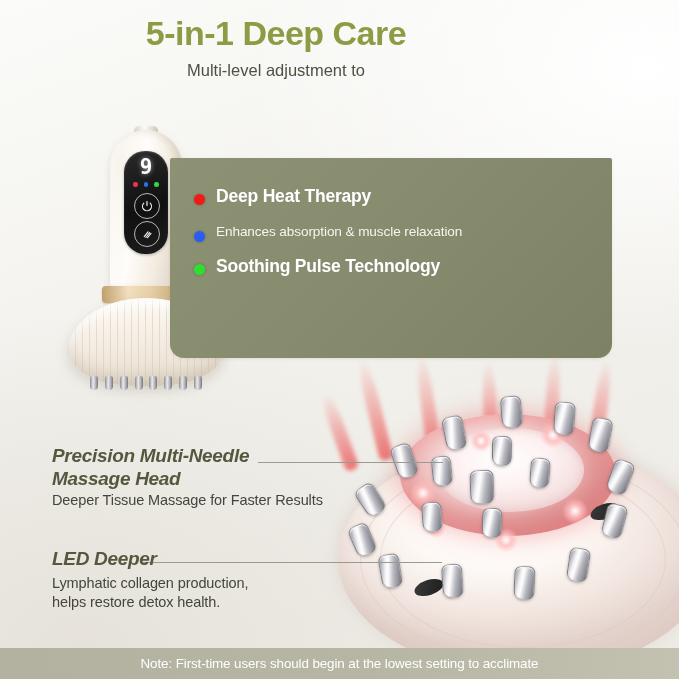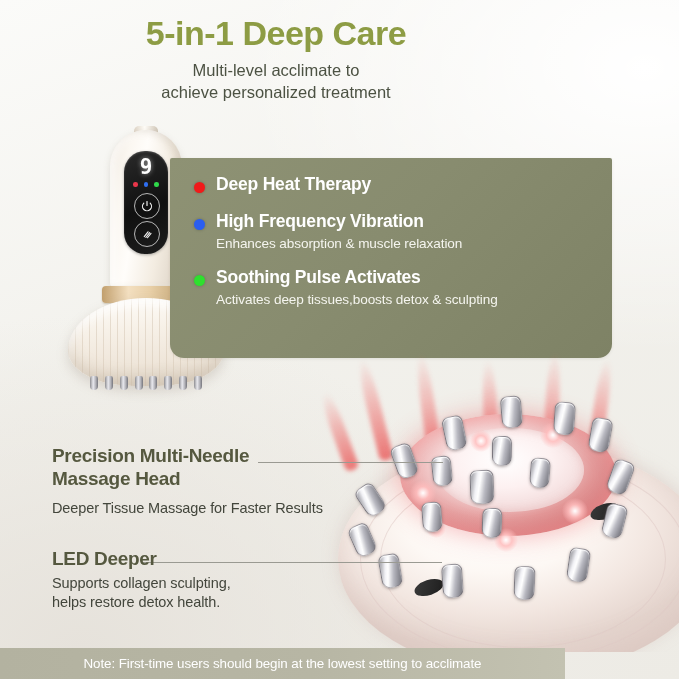--- a/index.html
+++ b/index.html
@@ -40,21 +40,21 @@
   }
   .feature-list{padding:16px 18px 0 24px;}
   .feature{position:relative;margin-bottom:15px;}
   .feature:last-child{margin-bottom:0;}
   .dot{
     position:absolute;left:0;top:8px;width:11px;height:11px;border-radius:50%;
     box-shadow:0 0 3px rgba(0,0,0,.25);
   }
   .feature-title{
     margin-left:22px;font-size:17.5px;font-weight:bold;color:#ffffff;
-    letter-spacing:-0.2px;line-height:1.25;
+    letter-spacing:-0.2px;line-height:1.25;margin-top:12px;
   }
   .feature-desc{
     margin-left:22px;font-size:13.6px;color:#f5f5ef;margin-top:2px;
     letter-spacing:-0.1px;line-height:1.3;
   }
 
   
   .device{position:absolute;left:58px;top:126px;width:176px;height:262px;}
   .dev-handle{
     position:absolute;left:52px;top:4px;width:72px;height:160px;
@@ -107,21 +107,21 @@
     display:flex;justify-content:space-between;align-items:flex-start;
   }
   .needle{
     width:8px;height:14px;border-radius:3px 3px 5px 5px;
     background:linear-gradient(90deg,#8e8e92,#e9e9ee 40%,#b6b6bc 70%,#76767c);
   }
 
   
   .callout{position:absolute;}
   .callout .c-head{
-    font-size:19px;font-weight:bold;color:#55583f;letter-spacing:-0.3px;line-height:1.2;
+    font-size:19px;font-weight:bold;color:#55583f;letter-spacing:-0.3px;line-height:1.2;font-style:italic;
   }
   .callout .c-body{
     font-size:14.5px;color:#43463c;line-height:1.35;margin-top:3px;letter-spacing:-0.1px;
   }
   #callout-needle{left:52px;top:445px;width:320px;}
   #callout-led{left:52px;top:548px;width:320px;}
   .leader{
     position:absolute;height:1px;background:#9a9a92;
   }
   #leader-1{left:258px;top:462px;width:185px;}
@@ -172,36 +172,35 @@
     background:radial-gradient(circle,#ffffff 0%,rgba(255,190,190,.85) 35%,rgba(240,90,90,0) 72%);
   }
   .dark-pad{
     position:absolute;border-radius:50%;
     background:linear-gradient(120deg,#3a3a3a,#1d1d1d);
     transform:rotate(-18deg);
   }
 
   
   .note-bar{
-    position:absolute;left:0;top:648px;width:565px;height:31px;
+    position:absolute;left:0;top:648px;width:679px;height:31px;
     background:linear-gradient(90deg,#b3b2a0 0%,#b7b6a4 55%,#c3c2b1 100%);
     display:flex;align-items:center;justify-content:center;
   }
   .note-text{font-size:13.4px;color:#ffffff;letter-spacing:-0.1px;}
 </style>
 </head>
 <body>
 
 <div id="page">
 
   <div class="header">
     <div class="title-main">5-in-1 Deep Care</div>
     <div class="tagline">
-      <div>Multi-level acclimate to</div>
-      <div>achieve personalized treatment</div>
+      <div>Multi-level adjustment to</div>
     </div>
   </div>
 
   <div class="device">
     <div class="dev-cap"></div>
     <div class="dev-handle"></div>
 
     <div class="dev-panel">
       <div class="dev-digit">9</div>
       <div class="dev-leds">
@@ -241,28 +240,26 @@
   <div class="feature-panel">
     <div class="feature-list">
 
       <div class="feature">
         <span class="dot" style="background:#f11a1a"></span>
         <div class="feature-title">Deep Heat Therapy</div>
       </div>
 
       <div class="feature">
         <span class="dot" style="background:#2b5ef0"></span>
-        <div class="feature-title">High Frequency Vibration</div>
         <div class="feature-desc">Enhances absorption &amp; muscle relaxation</div>
       </div>
 
       <div class="feature">
         <span class="dot" style="background:#2ee02e"></span>
-        <div class="feature-title">Soothing Pulse Activates</div>
-        <div class="feature-desc">Activates deep tissues,boosts detox &amp; sculpting</div>
+        <div class="feature-title">Soothing Pulse Technology</div>
       </div>
 
     </div>
   </div>
 
   <div class="head-zone">
 
     <div class="beam" style="left:62px;top:4px;height:104px;transform:rotate(-14deg);"></div>
     <div class="beam" style="left:112px;top:0px;height:118px;transform:rotate(-8deg);"></div>
     <div class="beam" style="left:168px;top:8px;height:100px;transform:rotate(-3deg);"></div>
@@ -309,26 +306,26 @@
     <div class="nub" style="left:164px;top:156px;width:18px;height:28px;transform:rotate(2deg);"></div>
 
   </div>
 
   <div class="leader" id="leader-1"></div>
   <div class="leader" id="leader-2"></div>
 
   <div class="callout" id="callout-needle">
     <div class="c-head">Precision Multi-Needle</div>
     <div class="c-head">Massage Head</div>
-    <div class="c-body" style="margin-top:8px">Deeper Tissue Massage for Faster Results</div>
+    <div class="c-body" style="margin-top:0">Deeper Tissue Massage for Faster Results</div>
   </div>
 
   <div class="callout" id="callout-led">
     <div class="c-head">LED Deeper</div>
-    <div class="c-body">Supports collagen sculpting,</div>
+    <div class="c-body">Lymphatic collagen production,</div>
     <div class="c-body" style="margin-top:0">helps restore detox health.</div>
   </div>
 
   <div class="note-bar">
     <span class="note-text">Note: First-time users should begin at the lowest setting to acclimate</span>
   </div>
 
 </div>
 
 </body></html>

